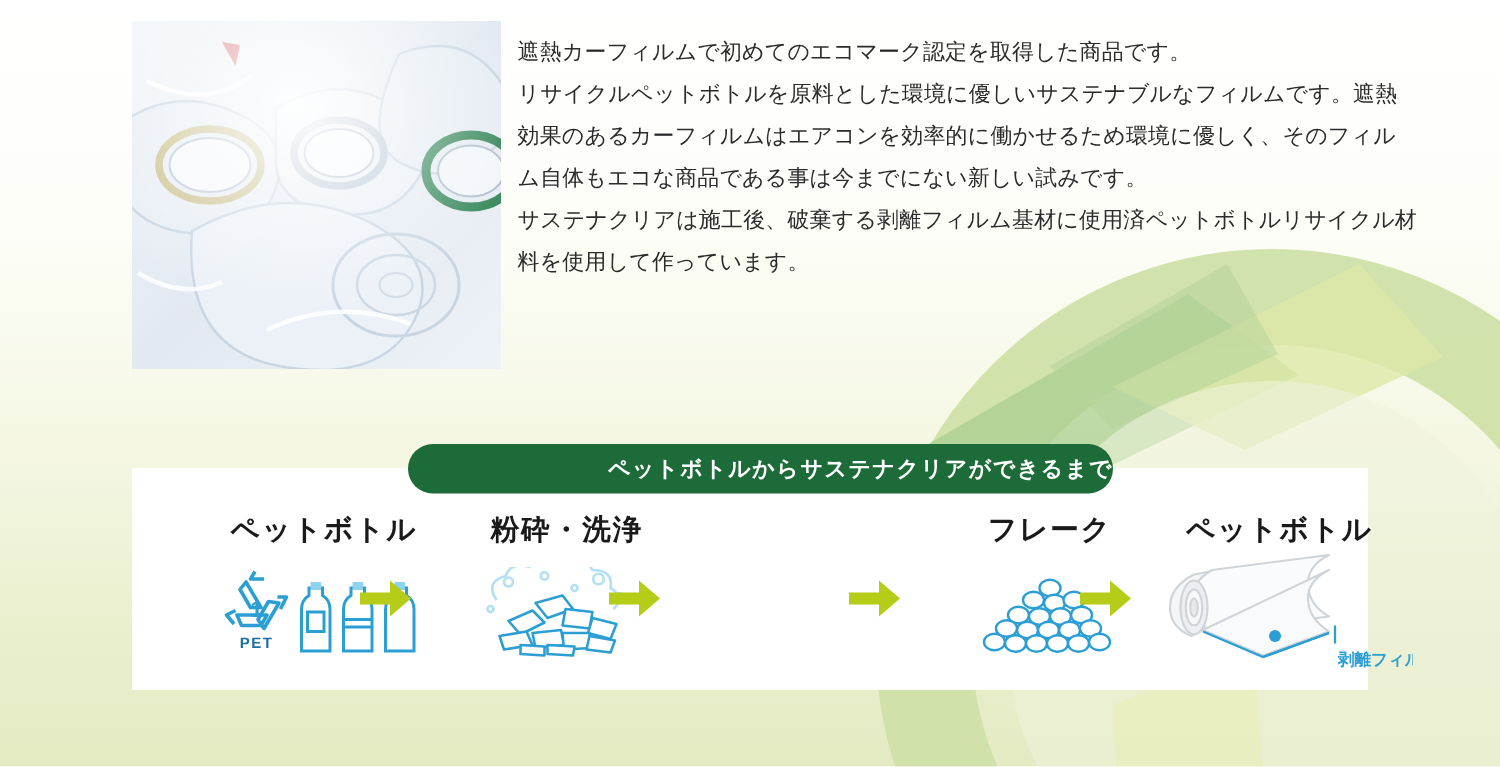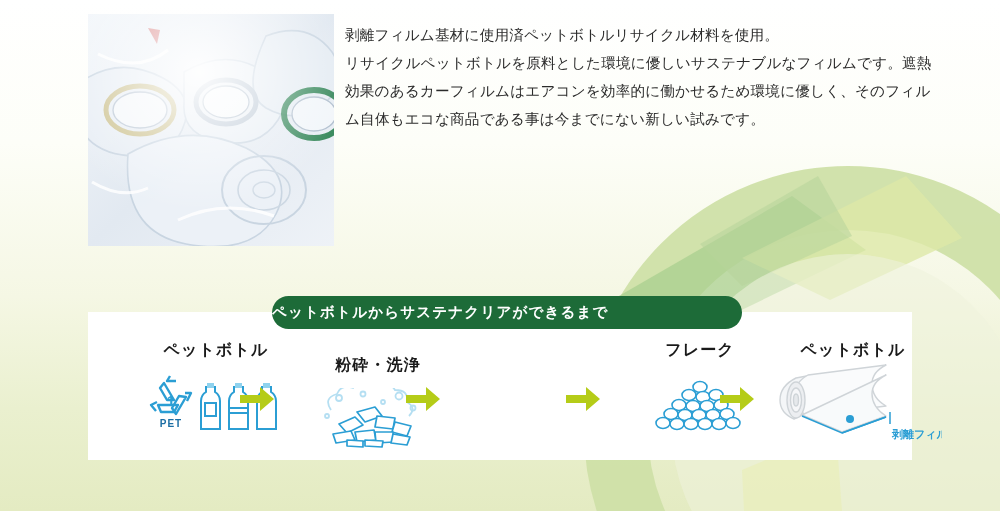--- a/index.html
+++ b/index.html
@@ -23,27 +23,27 @@
   .copy{position:absolute;left:345px;top:12px;width:600px;}
   .head{font-size:17.5px;font-weight:bold;color:#1d6b38;letter-spacing:.055em;line-height:1.5;
     white-space:nowrap;}
   .body-copy{margin-top:9px;font-size:14.6px;color:#2b2b2b;line-height:1.92;letter-spacing:.012em;}
   .body-copy p{margin:0;}
 
   
   .card{position:absolute;left:88px;top:312px;width:824px;height:148px;background:#fff;}
 
   .pill{position:absolute;left:272px;top:296px;width:470px;height:33px;background:#1d6b38;
-    border-radius:17px;display:flex;align-items:center;justify-content:flex-start;}
+    border-radius:17px;display:flex;align-items:center;justify-content:flex-end;}
   .pill span{color:#fff;font-size:14.6px;font-weight:bold;letter-spacing:.075em;}
 
   
   .steps{position:absolute;left:88px;top:340px;width:824px;height:115px;}
   .step{position:absolute;text-align:center;}
-  .step-label{font-size:16px;font-weight:bold;color:#1a1a1a;letter-spacing:.07em;white-space:nowrap;}
+  .step-label{font-size:19px;font-weight:bold;color:#1a1a1a;letter-spacing:.07em;white-space:nowrap;}
   .step-icon{margin-top:12px;display:flex;align-items:center;justify-content:center;height:62px;}
   .arrow{position:absolute;top:44px;width:34px;height:30px;}
 </style>
 </head>
 <body>
 
 <div id="stage">
 
   <svg class="deco" width="1000" height="511" viewBox="0 0 1000 511">
     <defs>
@@ -95,22 +95,23 @@
         <path d="M10 40 q40 20 70 -4"></path>
           <path d="M90 206 q46 -22 96 -4"></path>
         <path d="M4 168 q30 18 56 6"></path>
       </g>
       <rect width="246" height="232" fill="url(#glow)"></rect>
     </svg>
   </div>
 
   <div class="copy">
     <div class="body-copy">
-      <p>剥離フィルム基材に使用済ペットボトルリサイクル材料を使用。</p>
+      <p>遮熱カーフィルムで初めてのエコマーク認定を取得した商品です。</p>
       <p>リサイクルペットボトルを原料とした環境に優しいサステナブルなフィルムです。遮熱効果のあるカーフィルムはエアコンを効率的に働かせるため環境に優しく、そのフィルム自体もエコな商品である事は今までにない新しい試みです。</p>
+      <p>サステナクリアは施工後、破棄する剥離フィルム基材に使用済ペットボトルリサイクル材料を使用して作っています。</p>
     </div>
   </div>
 
   <div class="card"></div>
 
   <div class="pill">
     <span>ペットボトルからサステナクリアができるまで</span>
   </div>
 
   <div class="steps">
@@ -143,21 +144,21 @@
             </g>
         </svg>
       </div>
     </div>
     <div class="arrow" style="left:152px;">
       <svg width="34" height="30" viewBox="0 0 34 30">
           <path d="M0 11 h20 v-8 l14 12 l-14 12 v-8 H0 Z" fill="#b5cc18"></path>
         </svg>
     </div>
 
-    <div class="step" style="left:190px;top:15px;width:200px;">
+    <div class="step" style="left:190px;top:0;width:200px;">
       <div class="step-label">粉砕・洗浄</div>
       <div class="step-icon">
         <svg width="150" height="62" viewBox="0 0 150 62">
           <g fill="none" stroke="#b5dff2" stroke-width="1.8">
             <path d="M28 22 q-8 -12 6 -16 q4 -10 16 -6 q10 -10 22 -2 q14 -6 20 4 q14 0 12 12 q10 6 2 14"></path>
             <circle cx="36" cy="10" r="3"></circle>
               <circle cx="96" cy="8" r="3.5"></circle>
               <circle cx="110" cy="20" r="2.5"></circle>
             <circle cx="24" cy="28" r="2"></circle>
               <circle cx="60" cy="6" r="2.5"></circle>

